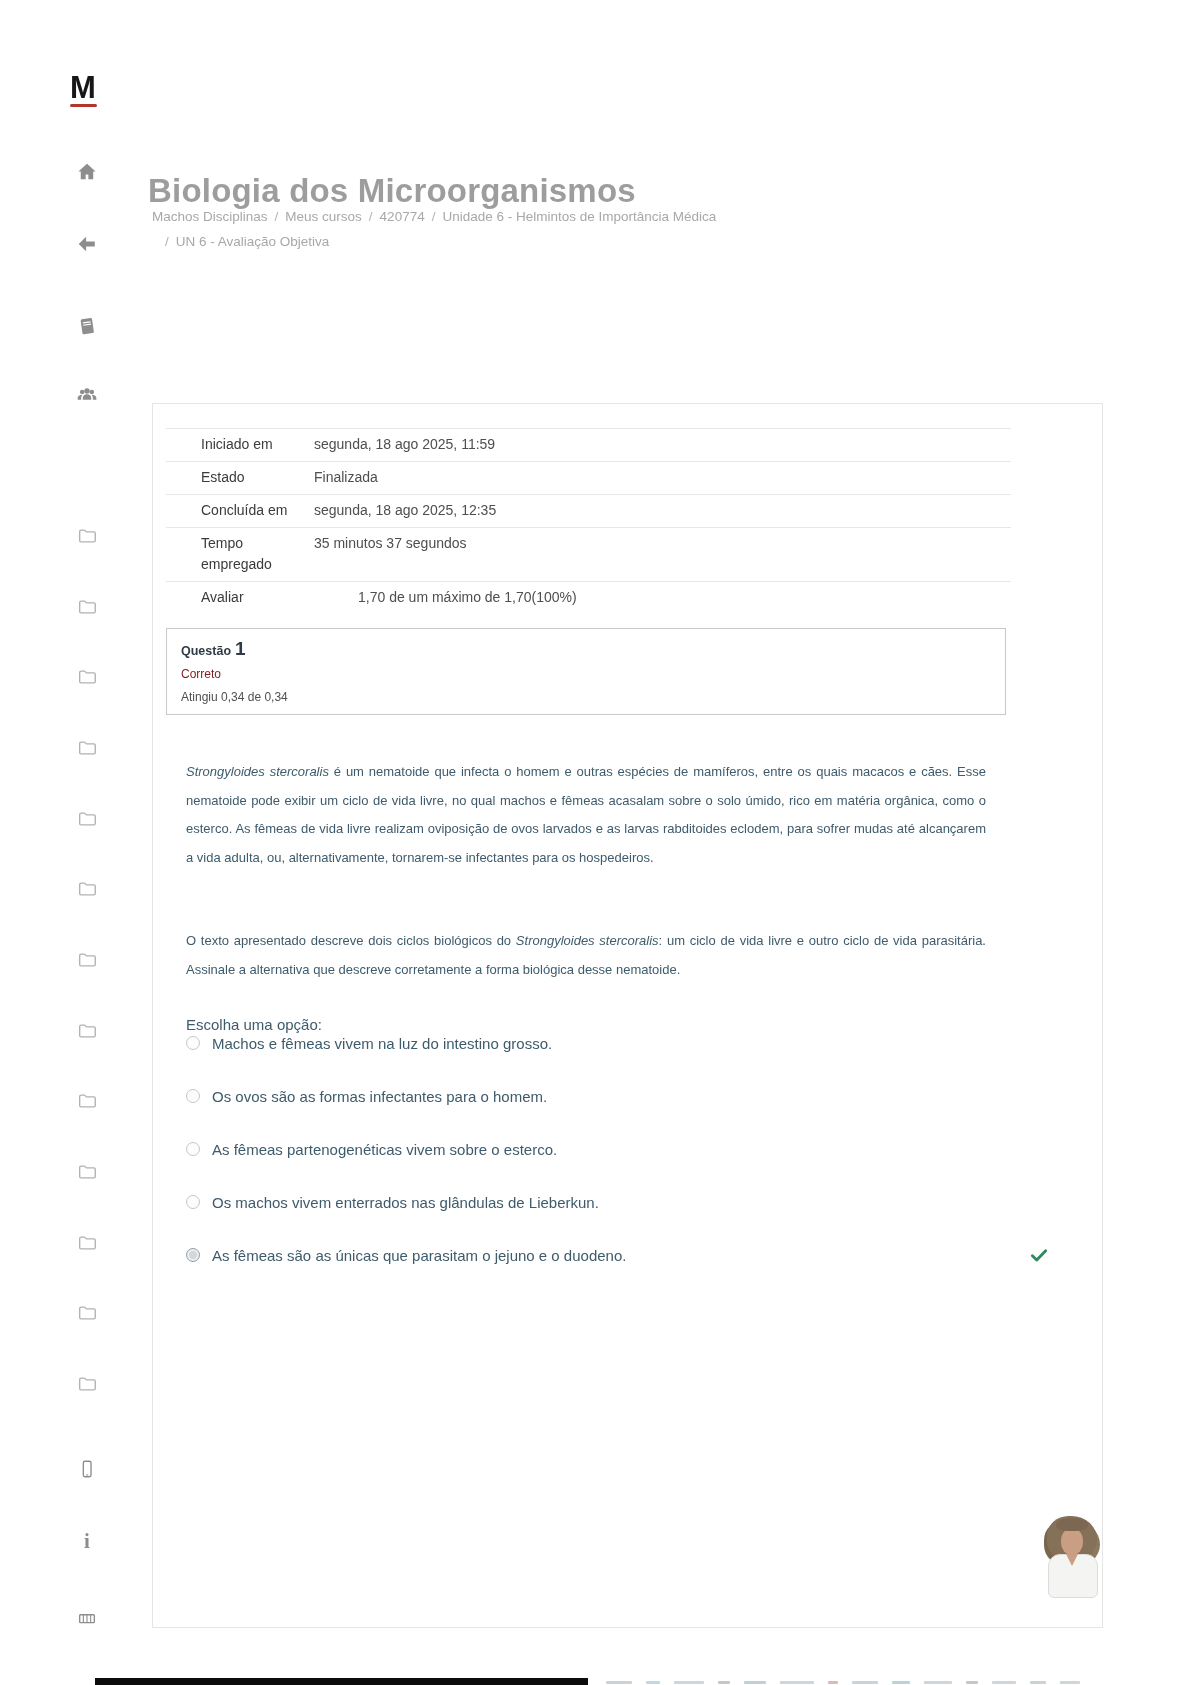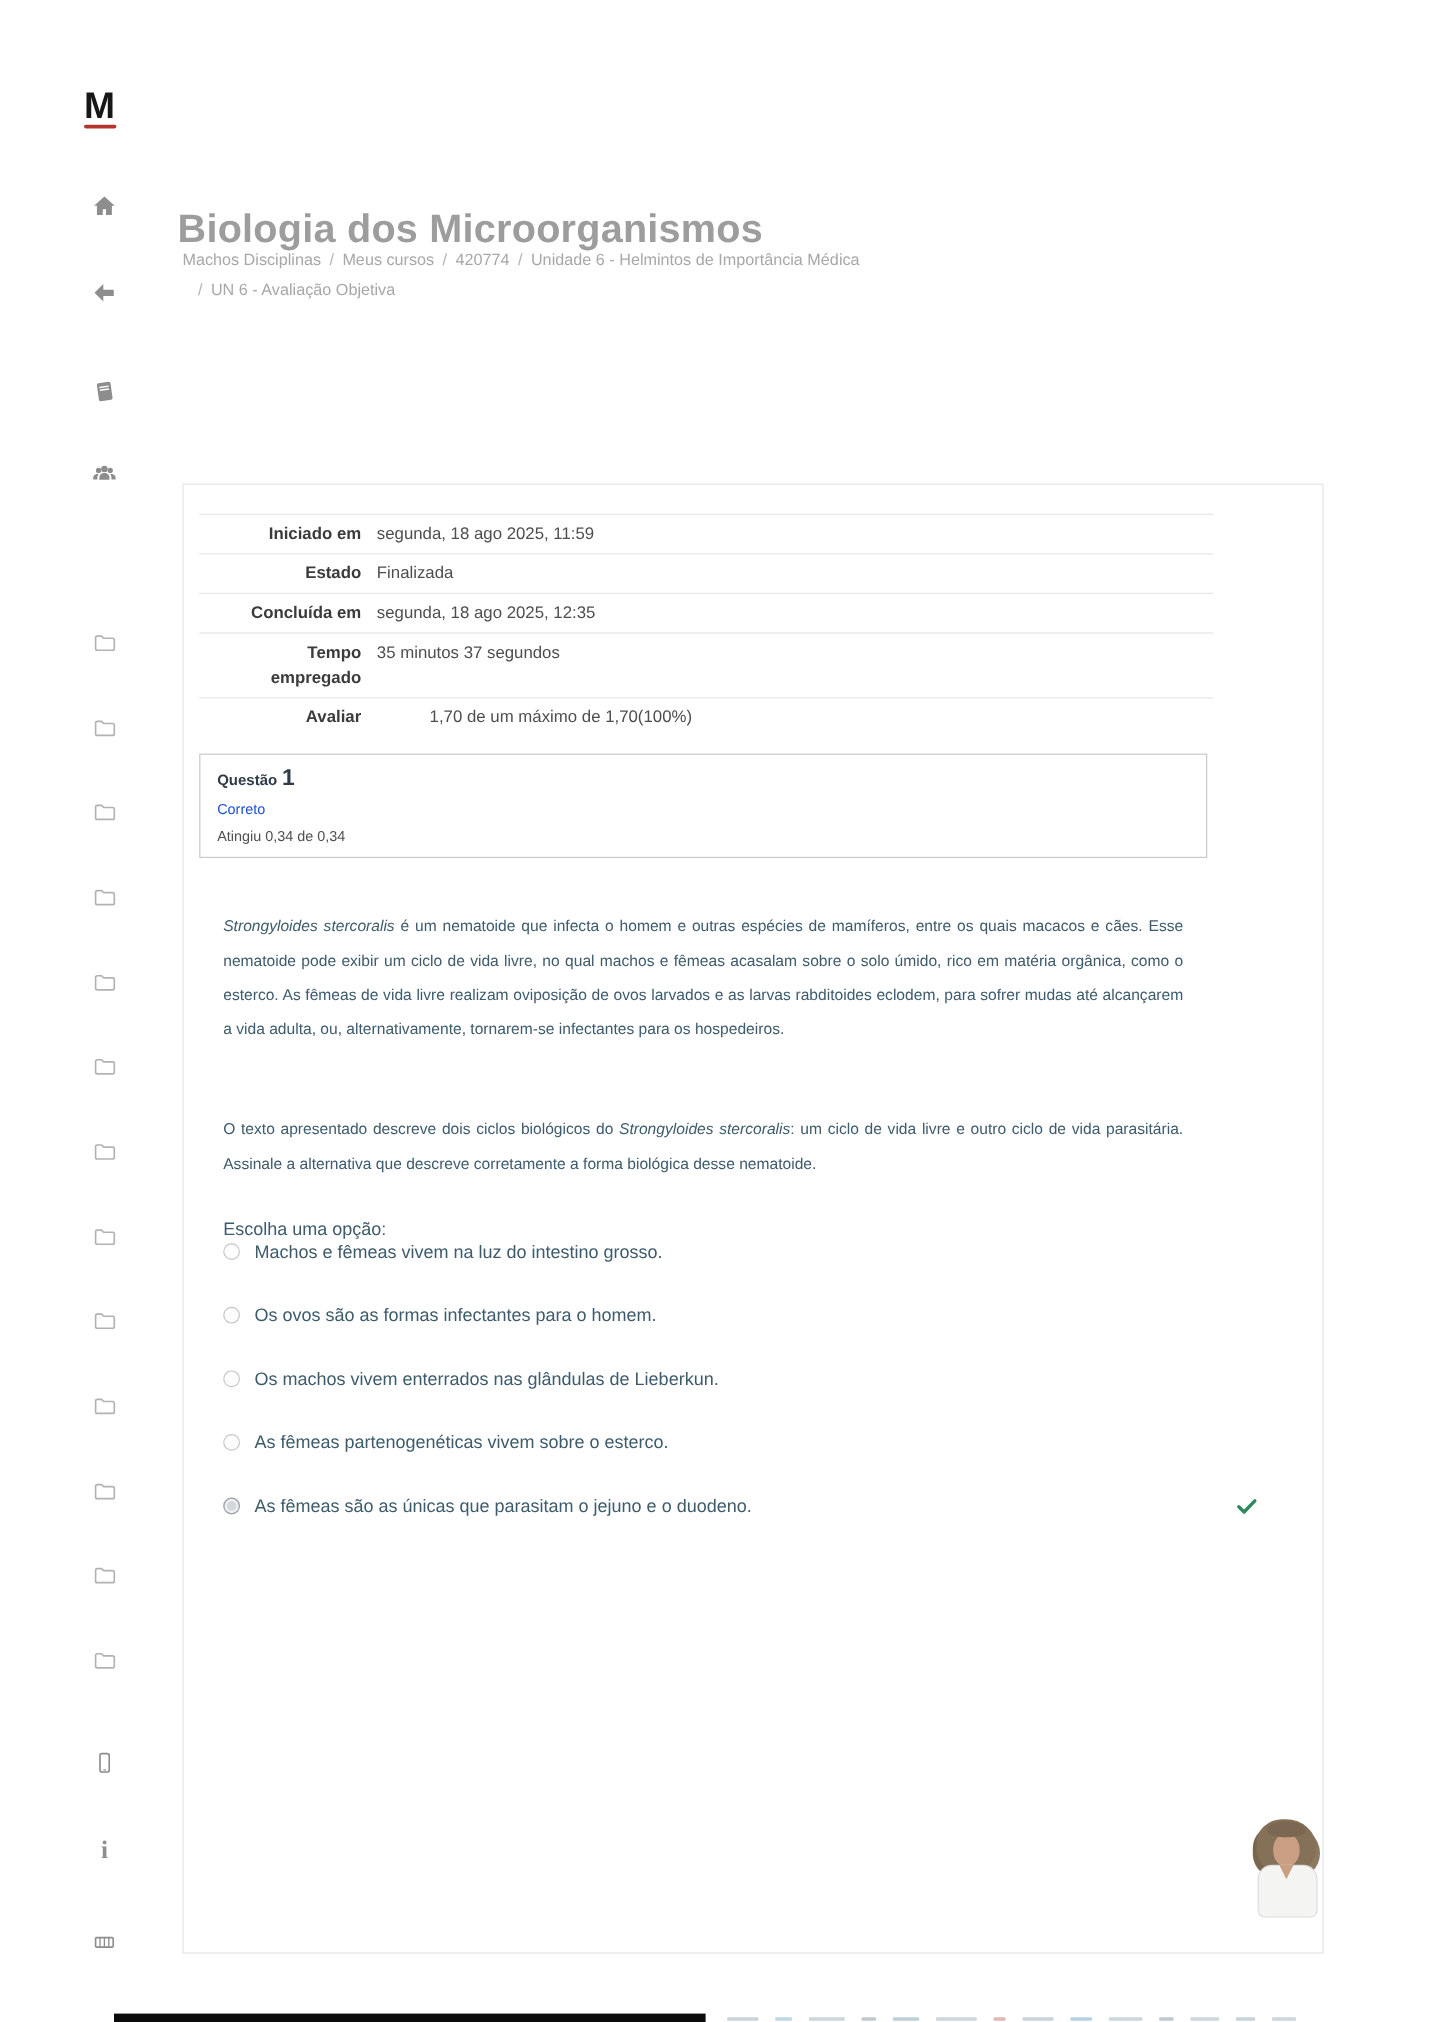--- a/index.html
+++ b/index.html
@@ -26,28 +26,28 @@
   .crumbs a{color:#a8a8a8;text-decoration:none;cursor:pointer;}
   .crumbs .sep{margin:0 7px;color:#b4b4b4;}
   .crumbs .line2{padding-left:6px;}
   
   .card{position:absolute;left:152px;top:403px;width:951px;height:1225px;background:#fff;border:1px solid #e5e5e5;box-sizing:border-box;}
   .card-inner{position:absolute;left:13px;top:0;width:845px;}
   
   .stable{margin-top:24px;width:845px;}
   .srow{display:flex;border-top:1px solid #e7e7e7;padding:5px 0 6px 0;font-size:14px;}
   .srow:last-child{border-bottom:none;gap:44px;}
-  .slabel{width:135px;box-sizing:border-box;padding-left:35px;text-align:right;font-weight:bold;color:#3b3b3b;line-height:21px;}
+  .slabel{width:135px;box-sizing:border-box;padding-left:35px;text-align:left;font-weight:normal;color:#3b3b3b;line-height:21px;}
   .svalue{margin-left:13px;color:#4e4e4e;line-height:21px;}
   
   .qbox{margin-top:14px;width:840px;box-sizing:border-box;border:1px solid #c9c9c9;padding:9px 14px 10px 14px;background:#fff;}
   .qbox .qno{color:#2f3b46;}
   .qbox .qword{font-size:12.5px;font-weight:bold;}
   .qbox .qnum{font-size:19px;font-weight:bold;margin-left:4px;}
-  .qbox .qstate{font-size:12px;color:#1d4ed8;margin-top:7px;}
+  .qbox .qstate{font-size:12px;color:#7f1d1d;margin-top:7px;}
   .qbox .qgrade{font-size:12px;color:#4f4f4f;margin-top:9px;}
   
   .qtext{margin-top:43px;margin-left:20px;width:800px;color:#3e5b6c;font-size:13px;line-height:28.5px;text-align:justify;}
   .qtext .sci{font-style:italic;}
   .p2{margin-top:55px;}
   .choose{margin-top:32px;margin-left:20px;color:#3e5b6c;font-size:15px;}
   .options{margin-left:20px;width:800px;}
   .opt{position:relative;display:flex;align-items:flex-start;margin-bottom:31px;height:22px;cursor:pointer;}
   .radio{width:14px;height:14px;border-radius:50%;border:1.5px solid #c7c7c7;box-sizing:border-box;margin:3px 12px 0 0;flex:none;background:#fdfdfd;}
   .opt.selected .radio{border-color:#9aa0a5;background:#d3d7da;box-shadow:inset 0 0 0 2px #eef0f1;}
@@ -269,25 +269,25 @@
       <div class="opt">
         <span class="radio"></span>
         <span class="olabel">Machos e fêmeas vivem na luz do intestino grosso.</span>
       </div>
       <div class="opt">
         <span class="radio"></span>
         <span class="olabel">Os ovos são as formas infectantes para o homem.</span>
       </div>
       <div class="opt">
         <span class="radio"></span>
+        <span class="olabel">As fêmeas partenogenéticas vivem sobre o esterco.</span>
+      </div>
+      <div class="opt">
+        <span class="radio"></span>
         <span class="olabel">Os machos vivem enterrados nas glândulas de Lieberkun.</span>
-      </div>
-      <div class="opt">
-        <span class="radio"></span>
-        <span class="olabel">As fêmeas partenogenéticas vivem sobre o esterco.</span>
       </div>
       <div class="opt selected">
         <span class="radio"></span>
         <span class="olabel">As fêmeas são as únicas que parasitam o jejuno e o duodeno.</span>
         <span class="check visible"><svg width="20" height="20">
               <use href="#i-check"></use>
             </svg></span>
       </div>
     </div>
   </div>

